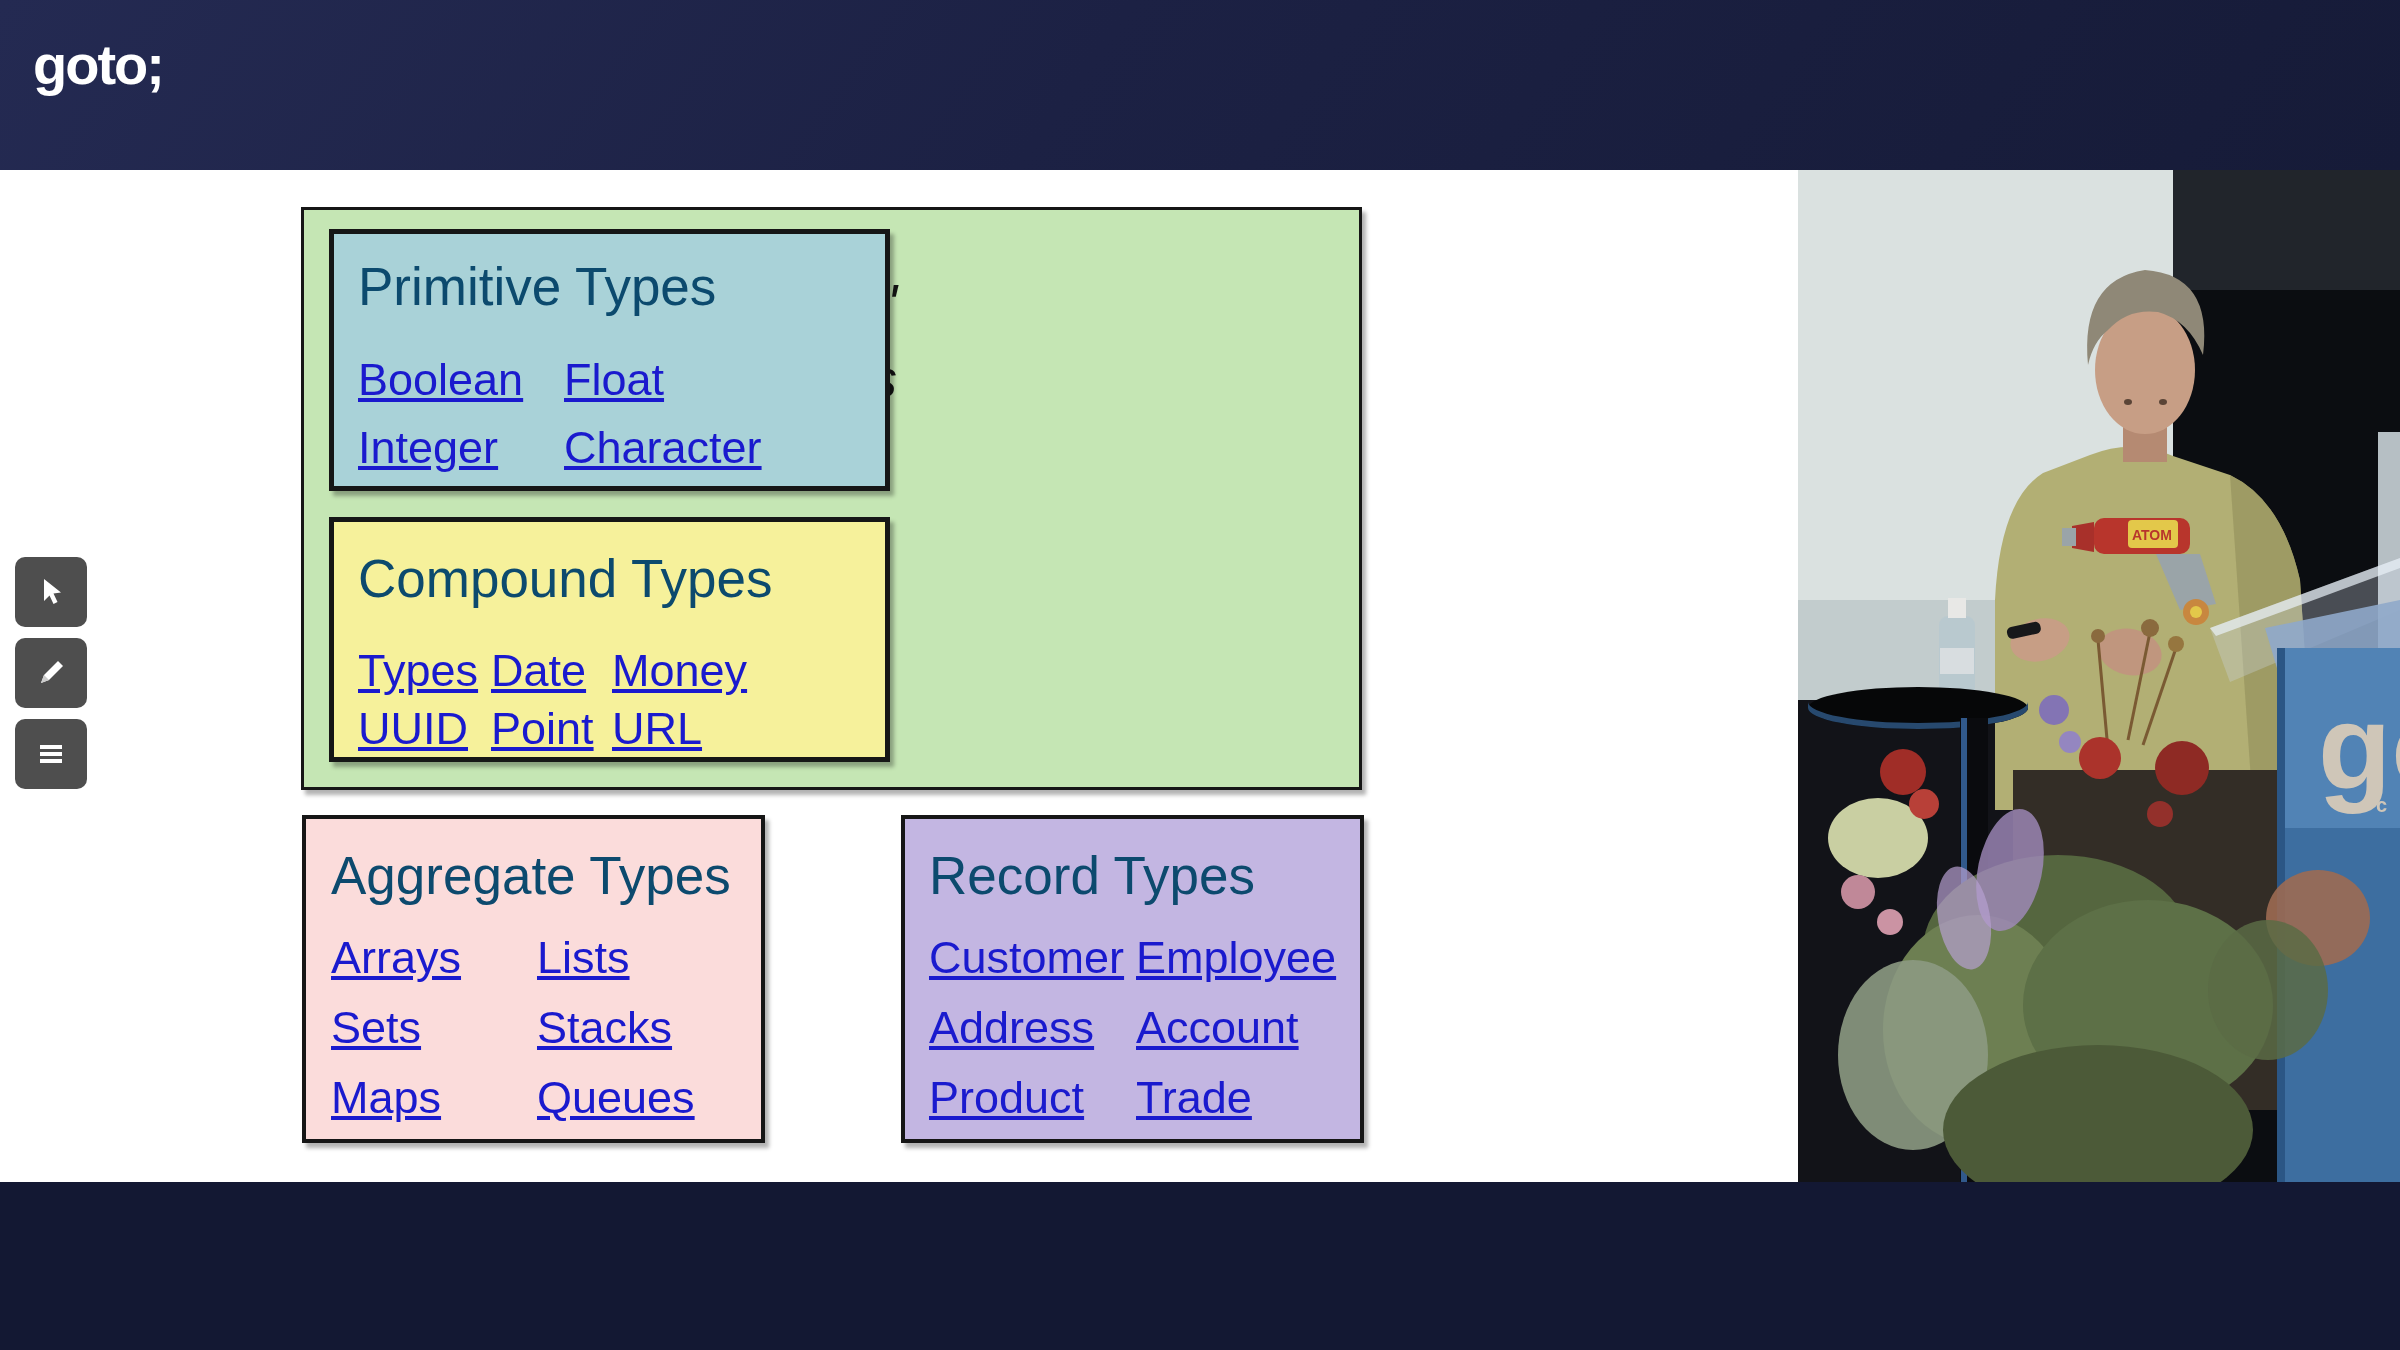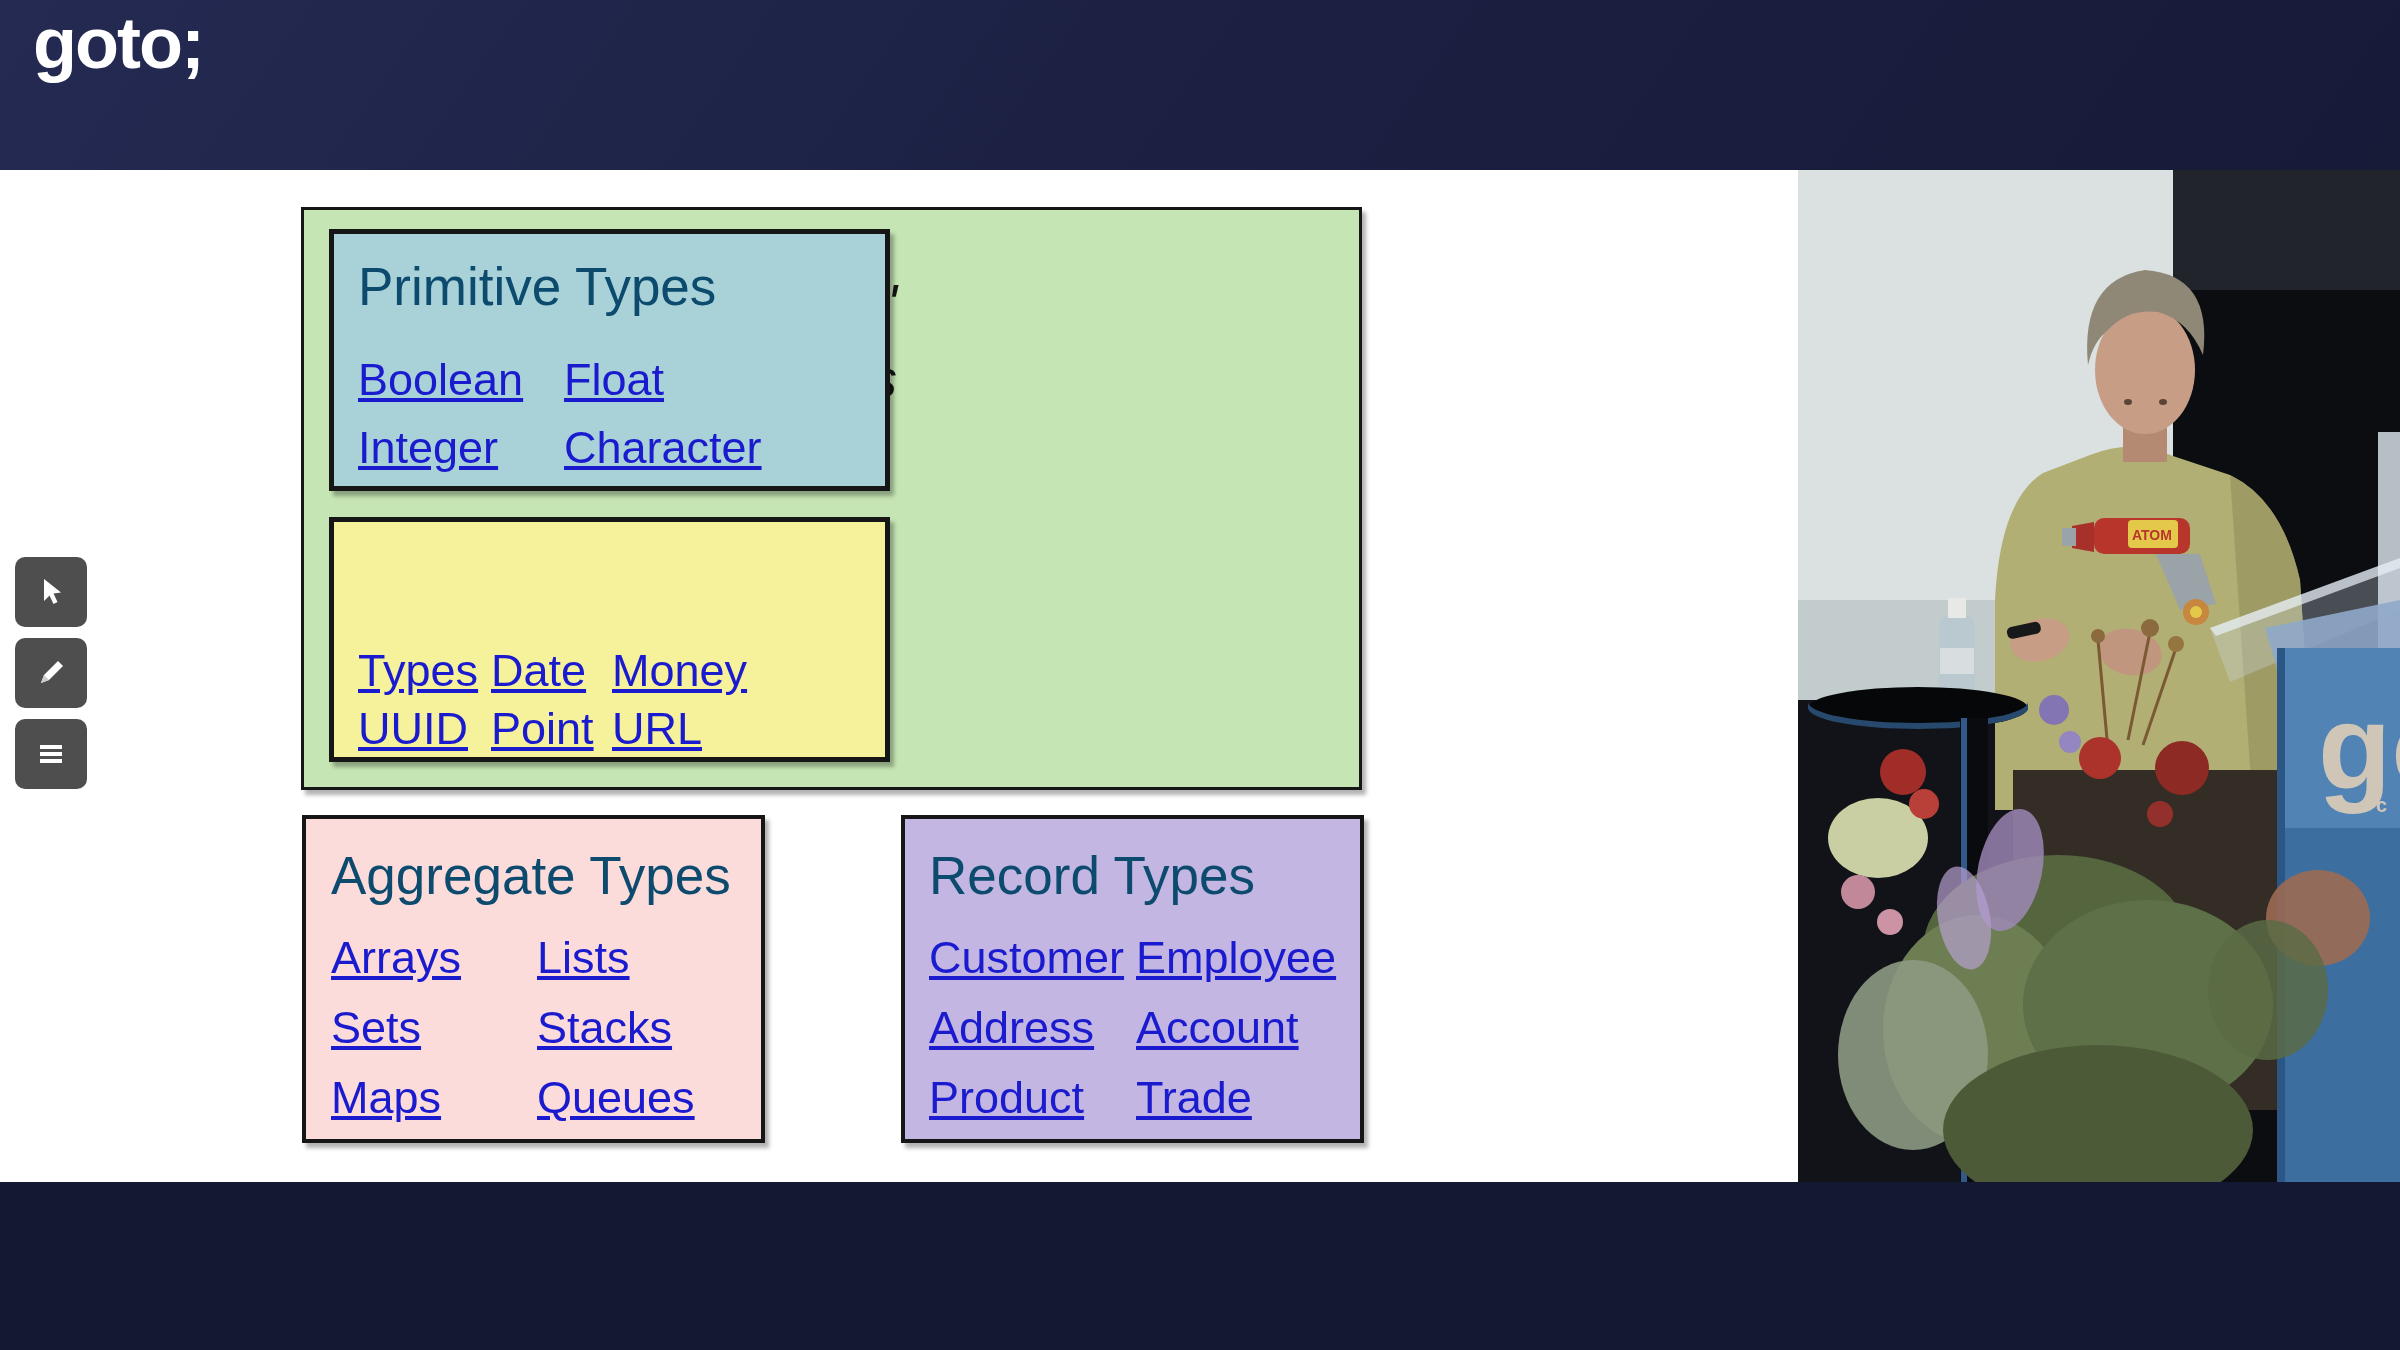--- a/index.html
+++ b/index.html
@@ -6,22 +6,22 @@
   body{
     width:2400px;height:1350px;position:relative;overflow:hidden;
     background:#ffffff;font-family:"Liberation Sans", sans-serif;
   }
   
   .header{
     position:absolute;left:0;top:0;width:2400px;height:170px;
     background:linear-gradient(125deg,#242a52 0%,#1c2144 45%,#161b38 100%);
   }
   .logo{
-    position:absolute;left:33px;top:2px;
-    color:#ffffff;font-size:72px;font-weight:bold;letter-spacing:-2px;
+    position:absolute;left:33px;top:32px;
+    color:#ffffff;font-size:56px;font-weight:bold;letter-spacing:-2px;
   }
   .footer{
     position:absolute;left:0;top:1182px;width:2400px;height:168px;
     background:#131833;
   }
   
   .toolbar{
     position:absolute;left:15px;top:557px;display:flex;flex-direction:column;gap:11px;
   }
   .tool-btn{
@@ -82,20 +82,21 @@
     <div class="box-title prim-title">Primitive Types</div>
     <div class="items prim-items">
       <span>Boolean</span>
       <span>Float</span>
       <span>Integer</span>
       <span>Character</span>
     </div>
   </div>
 
   <div class="box box-yellow">
+    <div class="box-title comp-title">Compound Types</div>
     <div class="items comp-items">
       <span>Types</span>
       <span>Date</span>
       <span>Money</span>
       <span>UUID</span>
       <span>Point</span>
       <span>URL</span>
     </div>
   </div>
 

